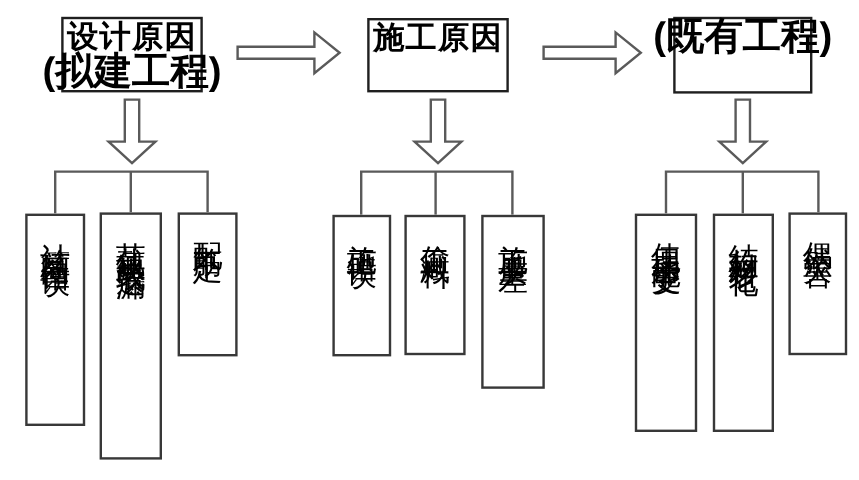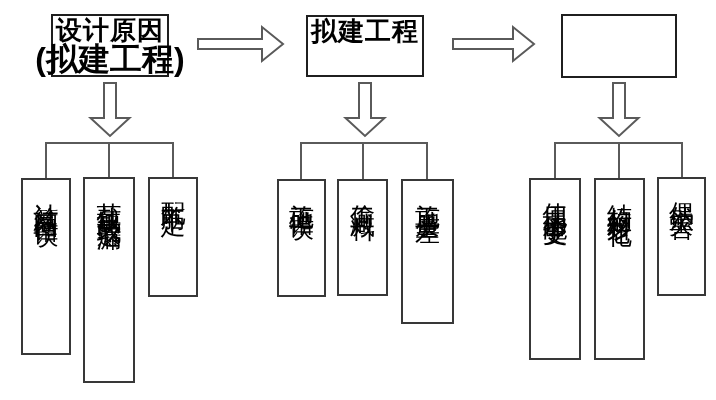--- a/index.html
+++ b/index.html
@@ -94,23 +94,24 @@
     <path d="M46,178 L46,143 L173,143 L173,177 M109,143 L109,177" fill="none" stroke="#5a5a5a" stroke-width="2"></path>
     <path d="M301,179 L301,143 L427,143 L427,179 M363,143 L363,179" fill="none" stroke="#5a5a5a" stroke-width="2"></path>
     <path d="M555,178 L555,143 L682,143 L682,177 M619,143 L619,178" fill="none" stroke="#5a5a5a" stroke-width="2"></path>
   </svg>
 
   <div class="stage-box" id="t1">
     <div class="stage-title">设计原因</div>
     <div class="stage-sub">(拟建工程)</div>
   </div>
   <div class="stage-box" id="t2">
-    <div class="stage-title">拟建工程</div>
+    <div class="stage-title">施工原因</div>
   </div>
   <div class="stage-box" id="t3">
+    <div class="stage-sub">(既有工程)</div>
   </div>
 
   <div class="leaf" id="g1c1">
     <span>计算简图错误</span>
   </div>
   <div class="leaf" id="g1c2">
     <span>荷载缺失或遗漏</span>
   </div>
   <div class="leaf" id="g1c3">
     <span>配筋不足</span>

